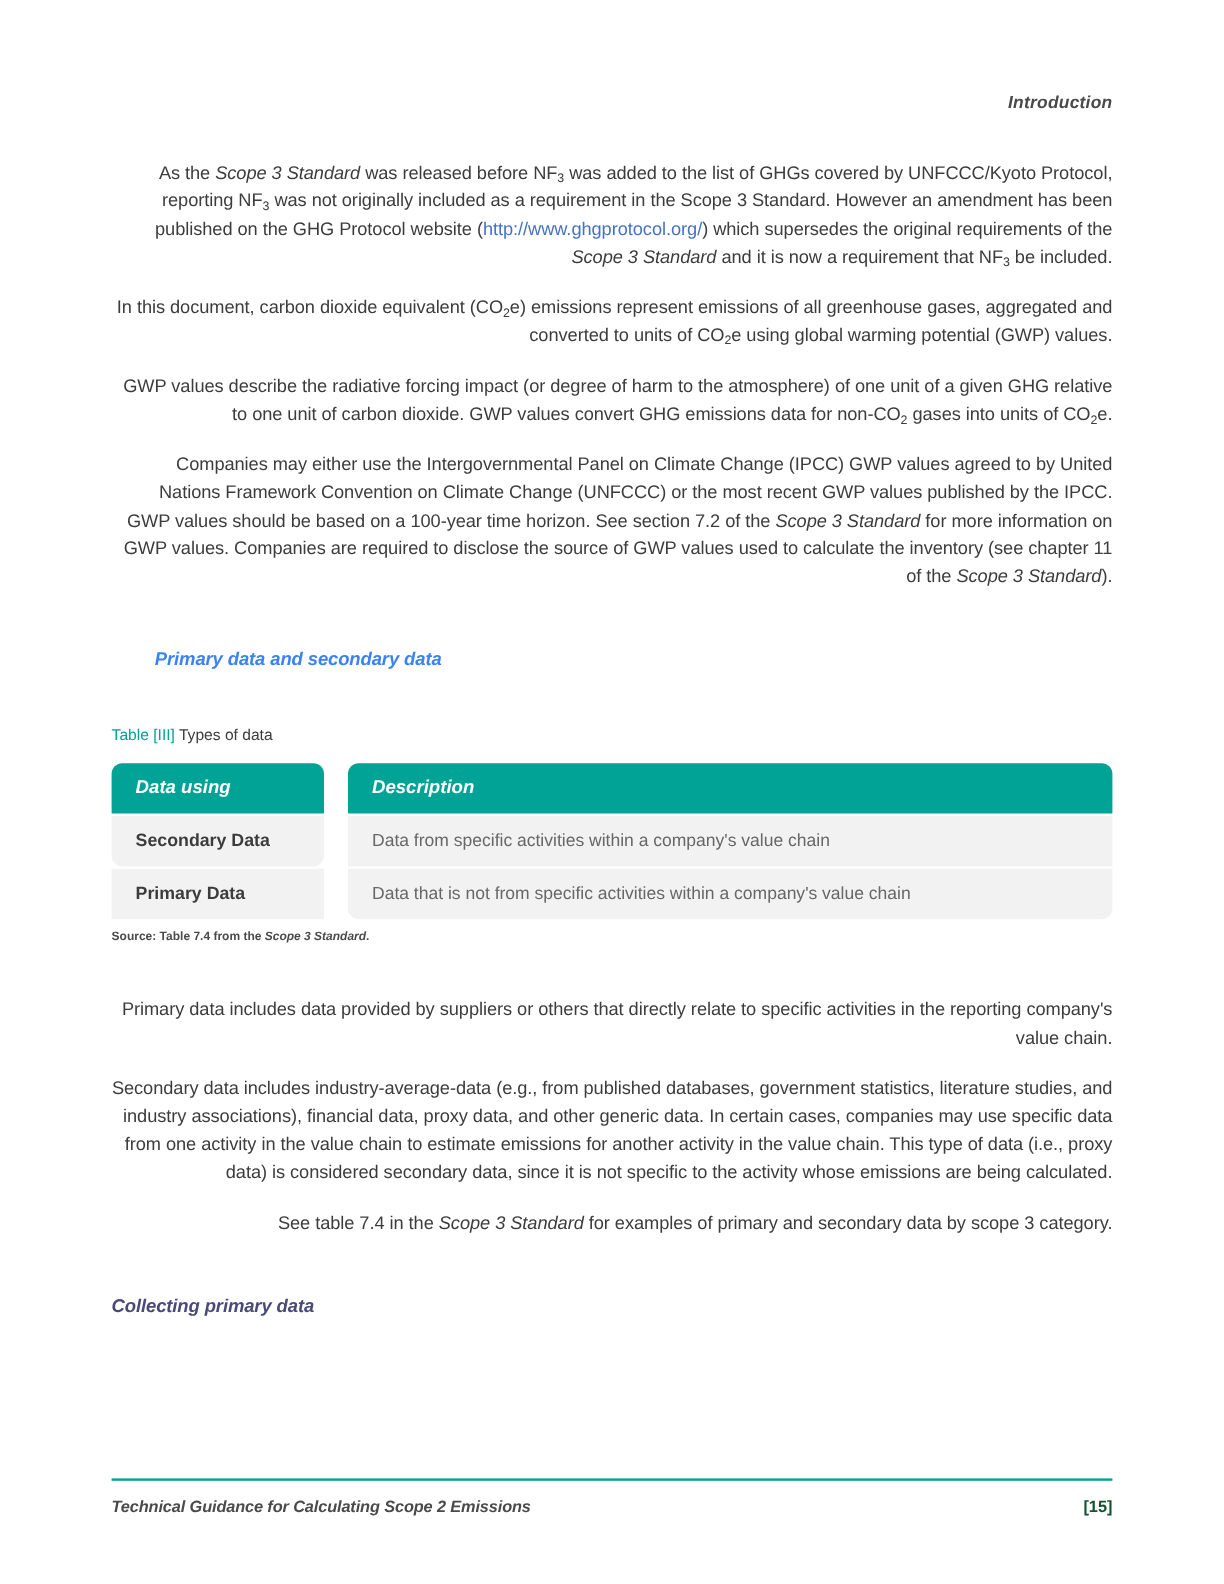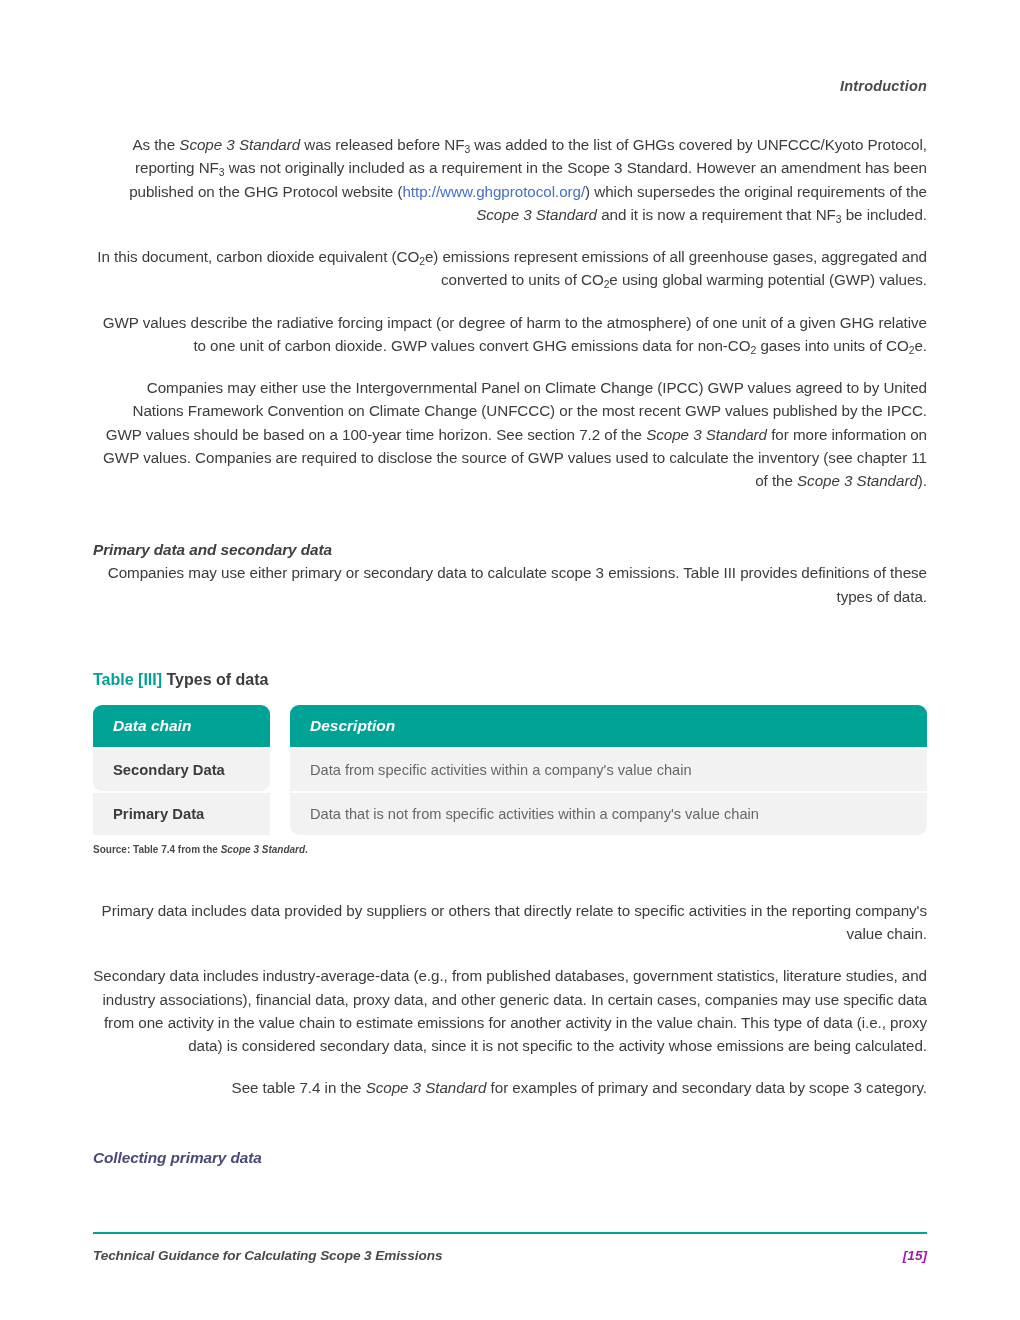--- a/index.html
+++ b/index.html
@@ -61,30 +61,30 @@
   sub { font-size: 0.68em; vertical-align: baseline; position: relative; top: 3px; }
 
   
   .sec-head {
     font-size: 15.4px;
     font-weight: bold;
     font-style: italic;
     margin: 0 0 2px 0;
     letter-spacing: -0.1px;
   }
-  .sec-head.teal { color: #404040; }
+  .sec-head.teal { color: #3b82f6; margin-left: 36px; }
   .sec-head.navy { color: #4a4a7a; }
 
   .spacer-lg { height: 44px; }
   .spacer-md { height: 30px; }
 
   
   .table-caption {
-    font-size: 16px;
-    font-weight: bold;
+    font-size: 13px;
+    font-weight: normal;
     color: #3c3c3c;
     margin: 0 0 16px 0;
   }
   .table-caption .tbl-num { color: #00a396; }
 
   .data-table {
     display: flex;
     flex-direction: row;
     gap: 20px;
     width: 834px;
@@ -152,22 +152,21 @@
   .footer-title {
     font-size: 13.6px;
     font-weight: bold;
     font-style: italic;
     color: #4a4a4a;
     letter-spacing: -0.1px;
   }
   .footer-page {
     font-size: 13.6px;
     font-weight: bold;
-    color: #a21caf;
-    font-style: italic;
+    color: #14532d;
   }
 </style>
 </head>
 <body>
 
 <div class="page">
 
   <div class="running-head">Introduction</div>
 
   <div class="content">
@@ -176,30 +175,29 @@
 
     <p class="body-text"><span>In this document, carbon dioxide equivalent (CO</span><sub>2</sub><span>e) emissions represent emissions of all greenhouse gases, aggregated and converted to units of CO</span><sub>2</sub><span>e using global warming potential (GWP) values.</span></p>
 
     <p class="body-text"><span>GWP values describe the radiative forcing impact (or degree of harm to the atmosphere) of one unit of a given GHG relative to one unit of carbon dioxide. GWP values convert GHG emissions data for non-CO</span><sub>2</sub><span> gases into units of CO</span><sub>2</sub><span>e.</span></p>
 
     <p class="body-text"><span>Companies may either use the Intergovernmental Panel on Climate Change (IPCC) GWP values agreed to by United Nations Framework Convention on Climate Change (UNFCCC) or the most recent GWP values published by the IPCC. GWP values should be based on a 100-year time horizon. See section 7.2 of the </span><span class="it">Scope 3 Standard</span><span> for more information on GWP values. Companies are required to disclose the source of GWP values used to calculate the inventory (see chapter 11 of the </span><span class="it">Scope 3 Standard</span><span>).</span></p>
 
     <div class="spacer-md"></div>
 
     <div class="sec-head teal">Primary data and secondary data</div>
-    <p class="body-text">Companies may use either primary or secondary data to calculate scope 3 emissions. Table III provides definitions of these types of data.</p>
 
     <div class="spacer-lg"></div>
 
     <div class="table-caption"><span class="tbl-num">Table [III]</span><span> Types of data</span></div>
 
     <div class="data-table">
 
       <div class="tcol col-type">
-        <div class="th">Data chain</div>
+        <div class="th">Data using</div>
         <div class="td strong last">Secondary Data</div>
         <div class="td strong">Primary Data</div>
       </div>
 
       <div class="tcol col-desc">
         <div class="th">Description</div>
         <div class="td desc">Data from specific activities within a company's value chain</div>
         <div class="td desc last">Data that is not from specific activities within a company's value chain</div>
       </div>
 
@@ -216,17 +214,17 @@
     <p class="body-text"><span>See table 7.4 in the </span><span class="it">Scope 3 Standard</span><span> for examples of primary and secondary data by scope 3 category.</span></p>
 
     <div class="spacer-md"></div>
 
     <div class="sec-head navy">Collecting primary data</div>
 
   </div>
 
   <div class="footer-rule"></div>
   <div class="footer">
-    <div class="footer-title">Technical Guidance for Calculating Scope 3 Emissions</div>
+    <div class="footer-title">Technical Guidance for Calculating Scope 2 Emissions</div>
     <div class="footer-page">[15]</div>
   </div>
 
 </div>
 
 </body></html>

